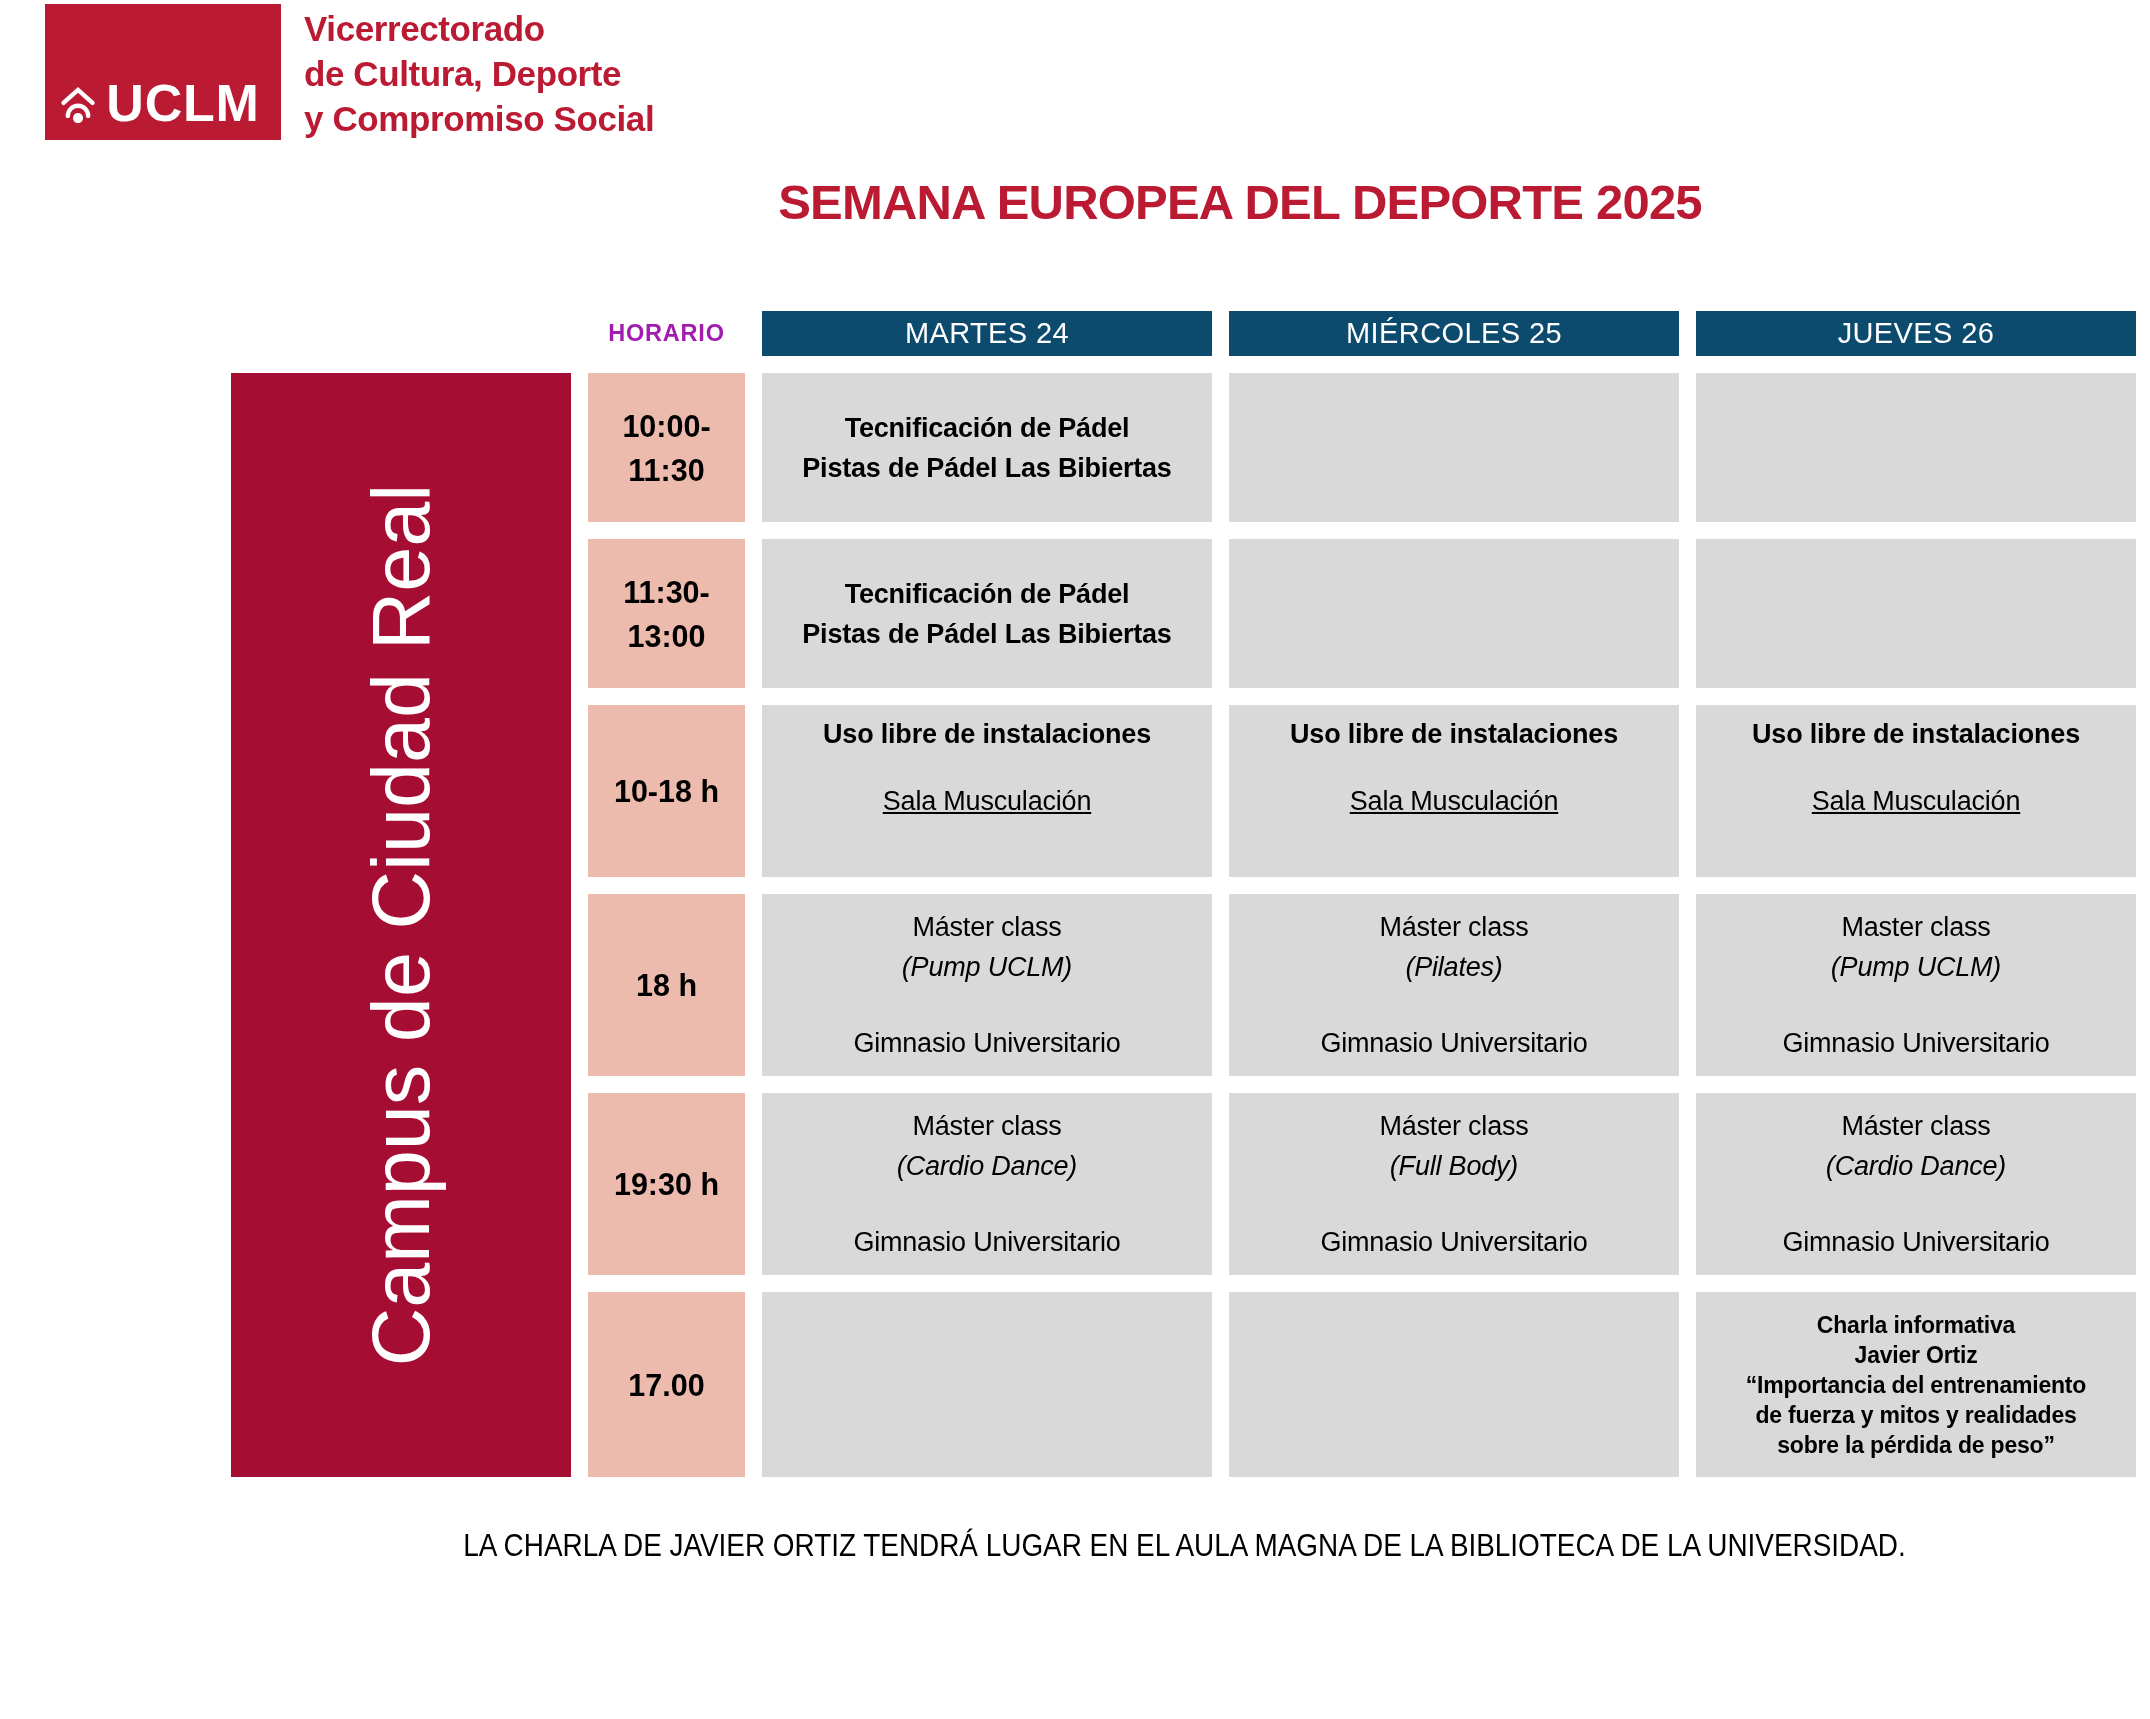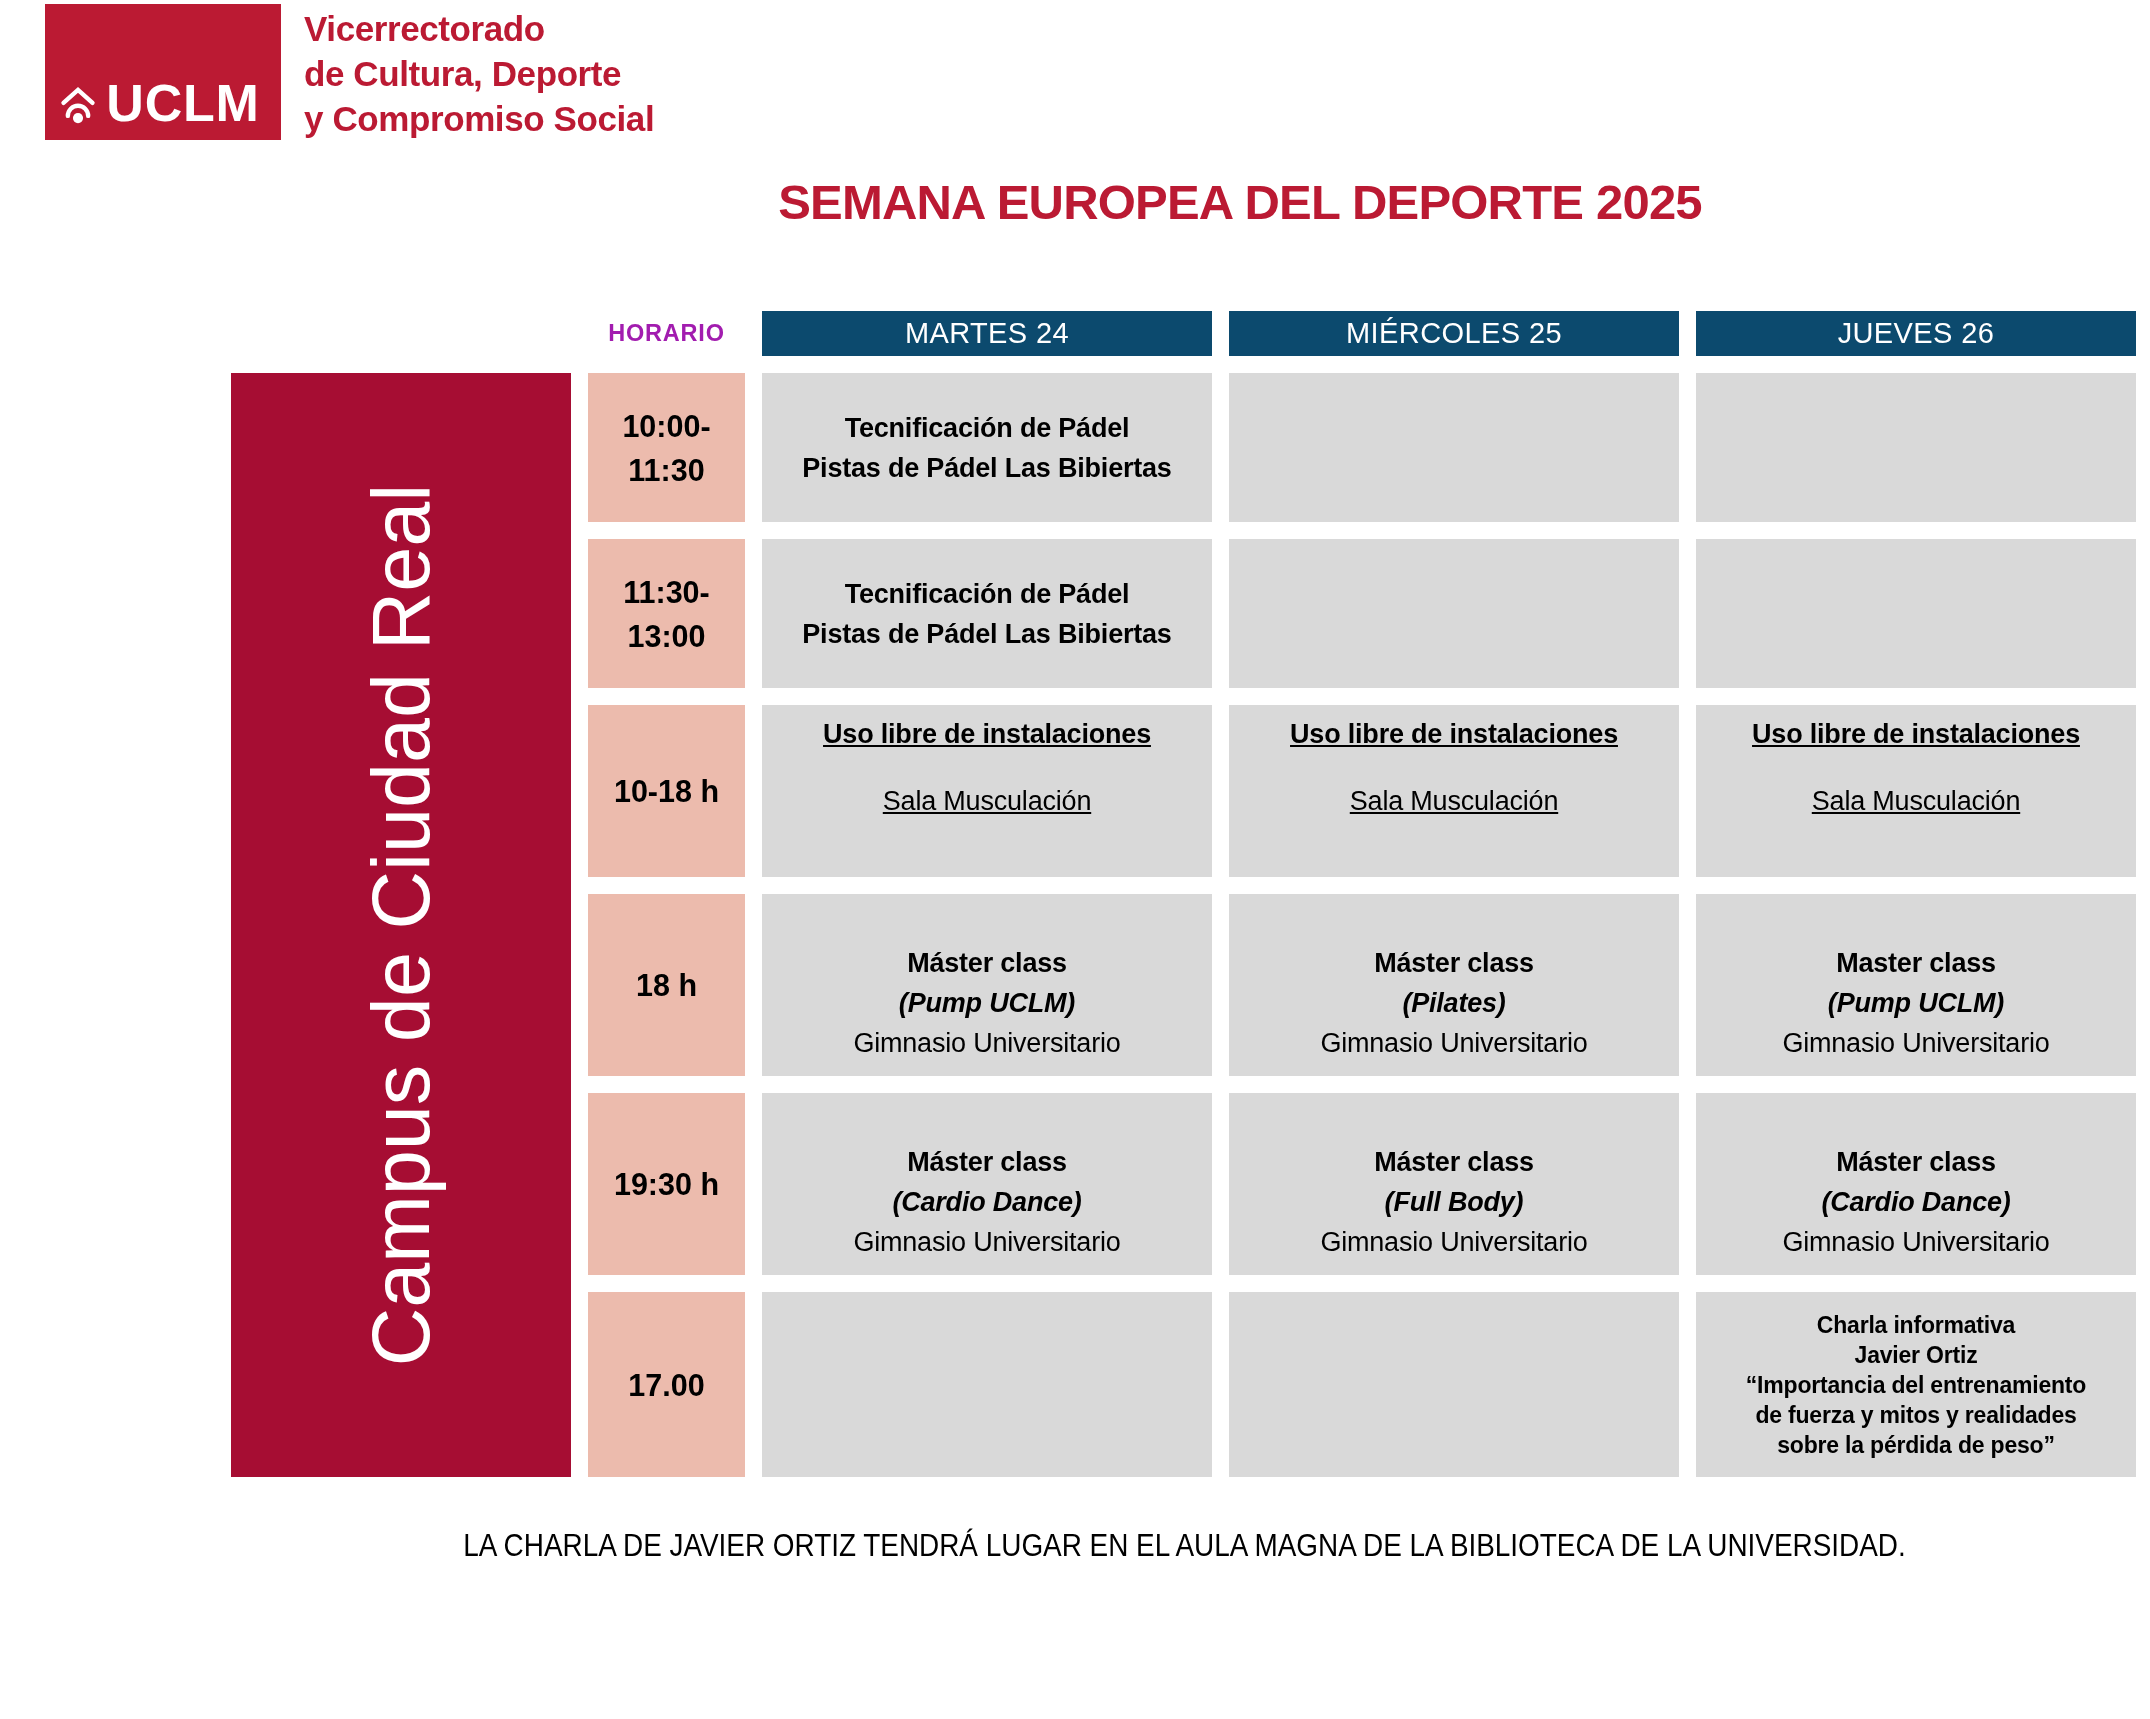--- a/index.html
+++ b/index.html
@@ -62,25 +62,25 @@
   .cell{
     background:#d9d9d9;display:flex;flex-direction:column;align-items:center;
     text-align:center;box-sizing:border-box;font-size:27px;letter-spacing:-0.2px;
   }
   .cell span{display:block;}
 
   
   .cA{justify-content:center;font-weight:bold;line-height:40px;}
   
   .cB{justify-content:flex-start;padding:14px 7.8px 23.5px;}
-  .cB .t{font-weight:bold;text-decoration:underline;}
+  .cB .t{font-weight:bold;}
   .cB .loc{margin:auto 0;text-decoration:underline;}
   
   .cC{justify-content:space-between;padding:12.5px 7.8px 17px;}
-  .cC .grp{line-height:40px;font-weight:bold;margin-top:36px;}
+  .cC .grp{line-height:40px;font-weight:normal;}
   .cC .cls{font-style:italic;}
   
   .cD{justify-content:center;font-weight:bold;font-size:23px;line-height:30px;padding:4.7px 6.3px;}
 
   
   .footnote{
     position:absolute;left:231px;top:1528px;width:1907px;text-align:center;
     font-size:31px;color:#000;white-space:nowrap;
     transform:scaleX(0.9);transform-origin:50% 50%;
   }

